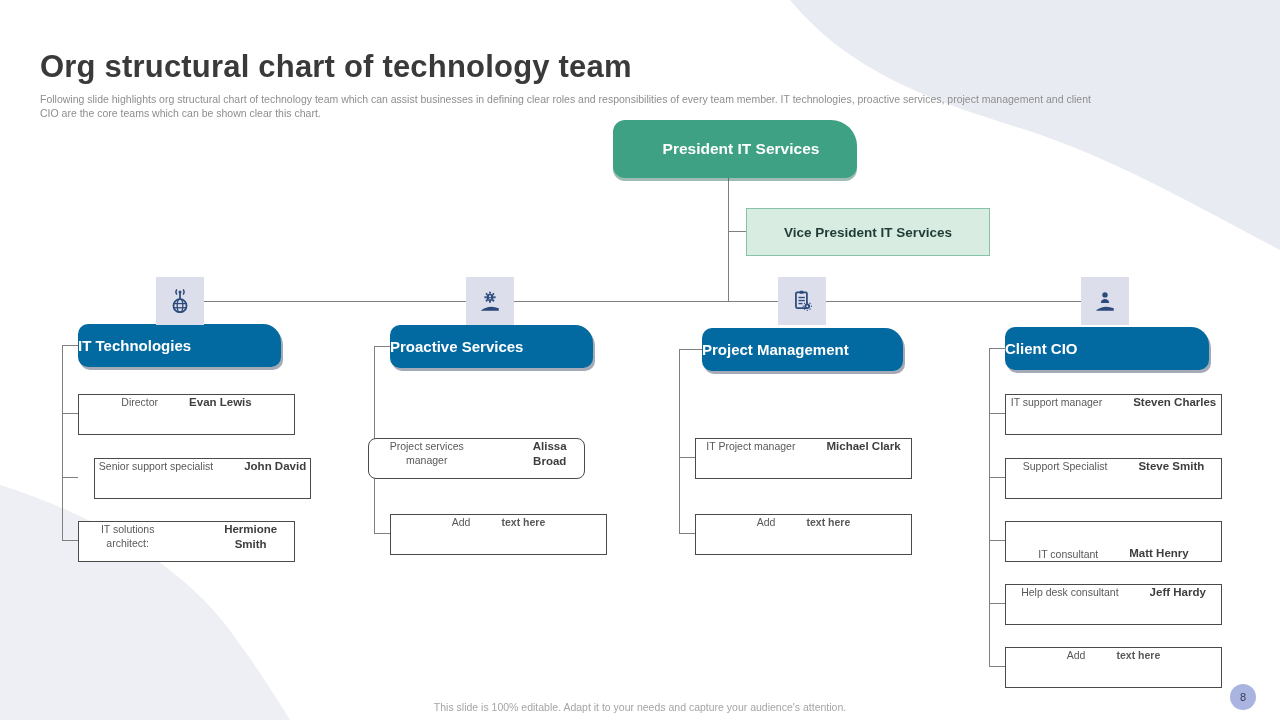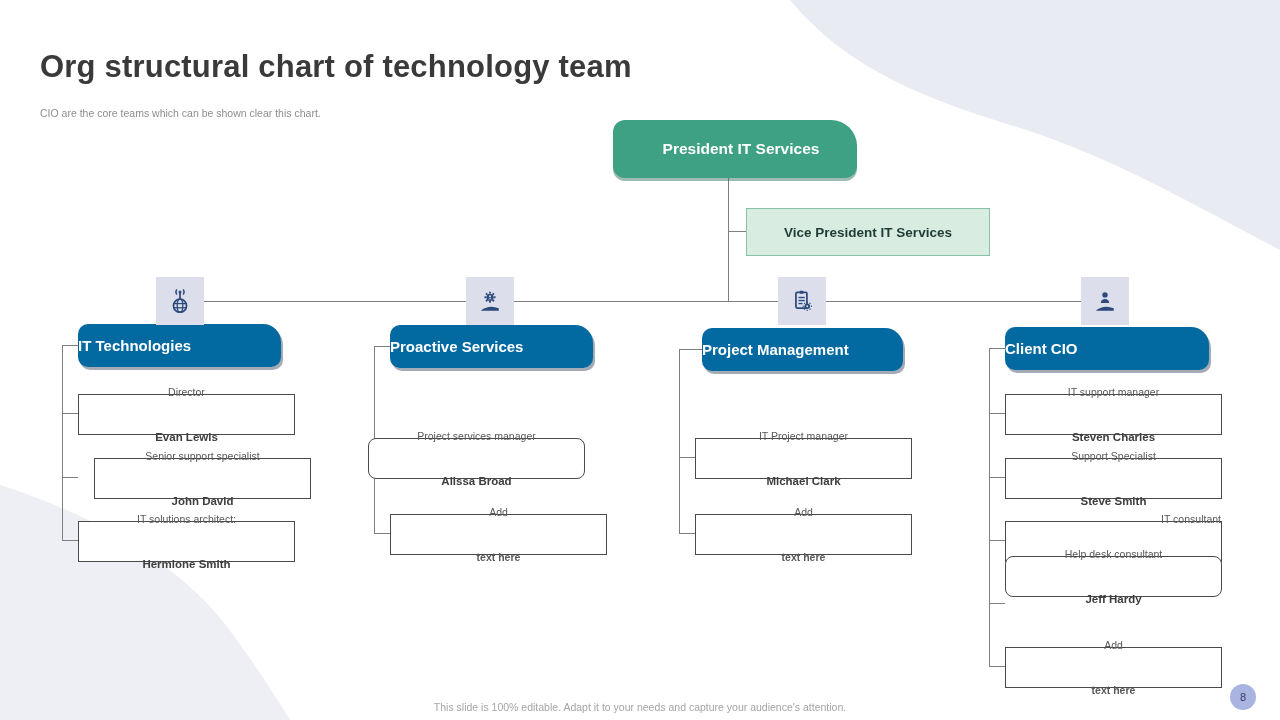--- a/index.html
+++ b/index.html
@@ -32,21 +32,21 @@
   }
   
   .icon-tile{
     position:absolute;width:48px;height:48px;background:#dcdfeb;z-index:4;
     display:flex;align-items:center;justify-content:center;
   }
   .icon-tile svg{display:block;}
   
   .mbox{
     position:absolute;width:215px;height:39px;background:#ffffff;border:1px solid #4a4a4a;
-    display:flex;flex-direction:column;justify-content:center;text-align:center;z-index:3;gap:31px;
+    display:flex;flex-direction:row;justify-content:center;text-align:center;z-index:3;gap:31px;
   }
   .mbox .role{font-size:10.5px;color:#595959;line-height:14px;}
   .mbox .pname{font-size:11.5px;font-weight:bold;color:#3e3e3e;line-height:15px;}
   .mbox.placeholder .pname{font-weight:bold;color:#595959;font-size:10.5px;line-height:14px;}
   
   .footer-note{position:absolute;left:0;top:701px;width:1280px;text-align:center;font-size:10.5px;color:#a5a5a5;z-index:2;}
   .page-badge{
     position:absolute;left:1230px;top:684px;width:26px;height:26px;border-radius:50%;
     background:#a9b5e0;display:flex;align-items:center;justify-content:center;
     font-size:11px;color:#39395a;z-index:3;
@@ -57,21 +57,21 @@
 
 <svg class="swoosh" width="1280" height="720" viewBox="0 0 1280 720" style="left:0;top:0;">
   <path d="M790,0 C850,72 930,100 1020,128 C1110,156 1200,208 1280,250 L1280,0 Z" fill="#e9ebf2"></path>
 </svg>
 <svg class="swoosh" width="1280" height="720" viewBox="0 0 1280 720" style="left:0;top:0;">
   <path d="M0,485 C85,512 175,558 228,628 C255,664 275,696 290,720 L0,720 Z" fill="#edeff4"></path>
 </svg>
 
 <h1 class="title">Org structural chart of technology team</h1>
 <p class="subtitle">
-  <br>
+  <span>Following slide highlights org structural chart of technology team which can assist businesses in defining clear roles and responsibilities of every team member. IT technologies, proactive services, project management and client</span><br>
   <span>CIO are the core teams which can be shown clear this chart.</span>
 </p>
 
 <div class="line" style="left:728px;top:178px;width:1px;height:123px;"></div>
 <div class="line" style="left:728px;top:231px;width:18px;height:1px;"></div>
 <div class="line" style="left:180px;top:301px;width:925px;height:1px;"></div>
 
 <div class="line" style="left:62px;top:345px;width:1px;height:195px;"></div>
 <div class="line" style="left:62px;top:345px;width:16px;height:1px;"></div>
 <div class="line" style="left:62px;top:413px;width:16px;height:1px;"></div>
@@ -221,21 +221,21 @@
   <div class="pname">Steven Charles</div>
 </div>
 <div class="mbox" style="left:1005px;top:458px;">
   <div class="role">Support Specialist</div>
   <div class="pname">Steve Smith</div>
 </div>
 <div class="mbox" style="left:1005px;top:521px;align-items:flex-end;">
   <div class="role">IT consultant</div>
   <div class="pname">Matt Henry</div>
 </div>
-<div class="mbox" style="left:1005px;top:556px;border-radius:8px;">
+<div class="mbox" style="left:1005px;top:584px;">
   <div class="role">Help desk consultant</div>
   <div class="pname">Jeff Hardy</div>
 </div>
 <div class="mbox placeholder" style="left:1005px;top:647px;">
   <div class="role">Add</div>
   <div class="pname">text here</div>
 </div>
 
 <div class="footer-note">This slide is 100% editable. Adapt it to your needs and capture your audience's attention.</div>
 <div class="page-badge">

